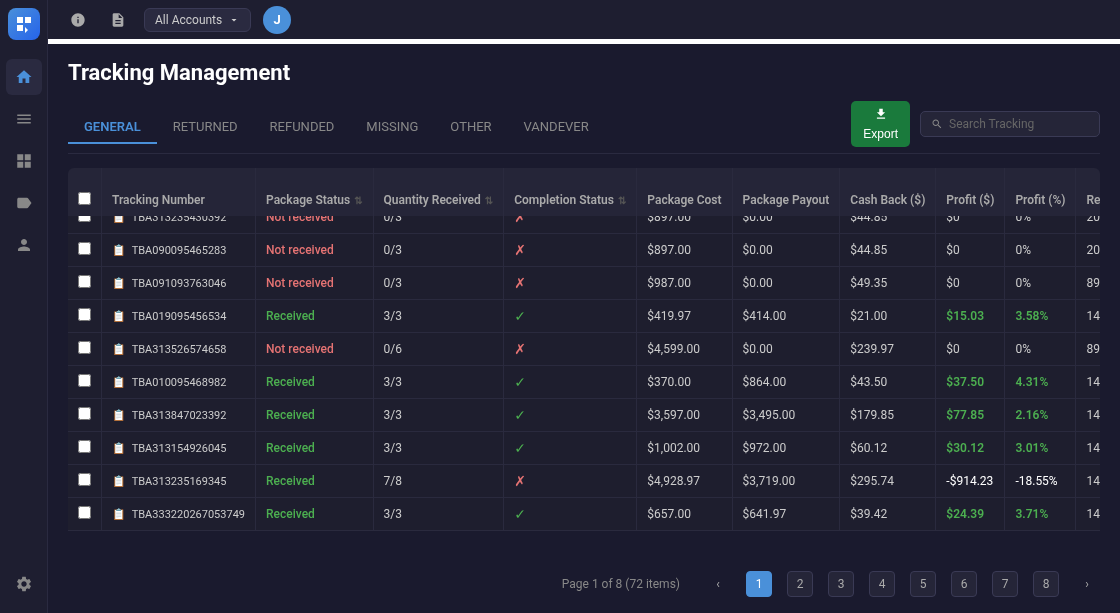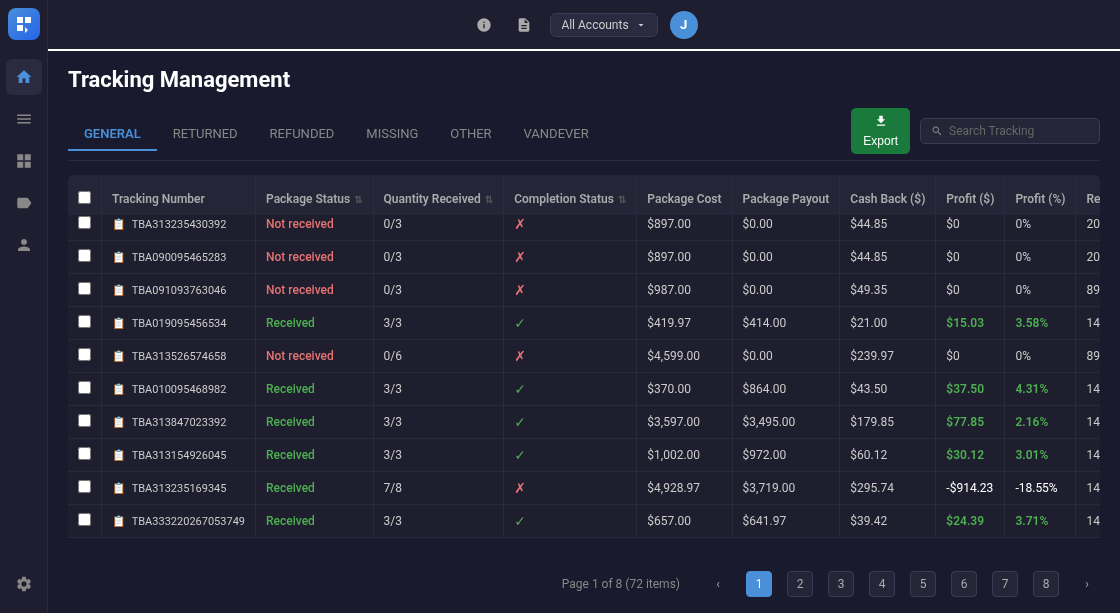--- a/index.html
+++ b/index.html
@@ -56,27 +56,27 @@
     .main {
       flex: 1;
       display: flex;
       flex-direction: column;
       background: #1a1a2e;
       overflow: hidden;
     }
 
     
     .header {
-      height: 51px;
+      height: 44px;
       background: #1e1e30;
       display: flex;
       align-items: center;
-      justify-content: center;
+      justify-content: flex-start;
       padding: 0 16px;
-      border-bottom: 2px solid #ffffff;
+      border-bottom: 5px solid #ffffff;
       flex-shrink: 0;
     }
     .header-actions {
       display: flex;
       align-items: center;
       gap: 12px;
     }
     .header-icon {
       width: 28px;
       height: 28px;
@@ -192,21 +192,21 @@
       border-bottom: 1px solid #3a3a55;
     }
     thead th {
       padding: 8px 10px;
       text-align: left;
       color: #aaa;
       font-weight: 600;
       white-space: nowrap;
       border-right: 1px solid #2a2a3e;
       position: sticky;
-      top: 8px;
+      top: 16px;
       background: #252538;
       z-index: 1;
     }
     thead th:last-child { border-right: none; }
     .th-sort {
       display: inline-flex;
       align-items: center;
       gap: 4px;
     }
     .sort-icon { color: #555; font-size: 10px; }

